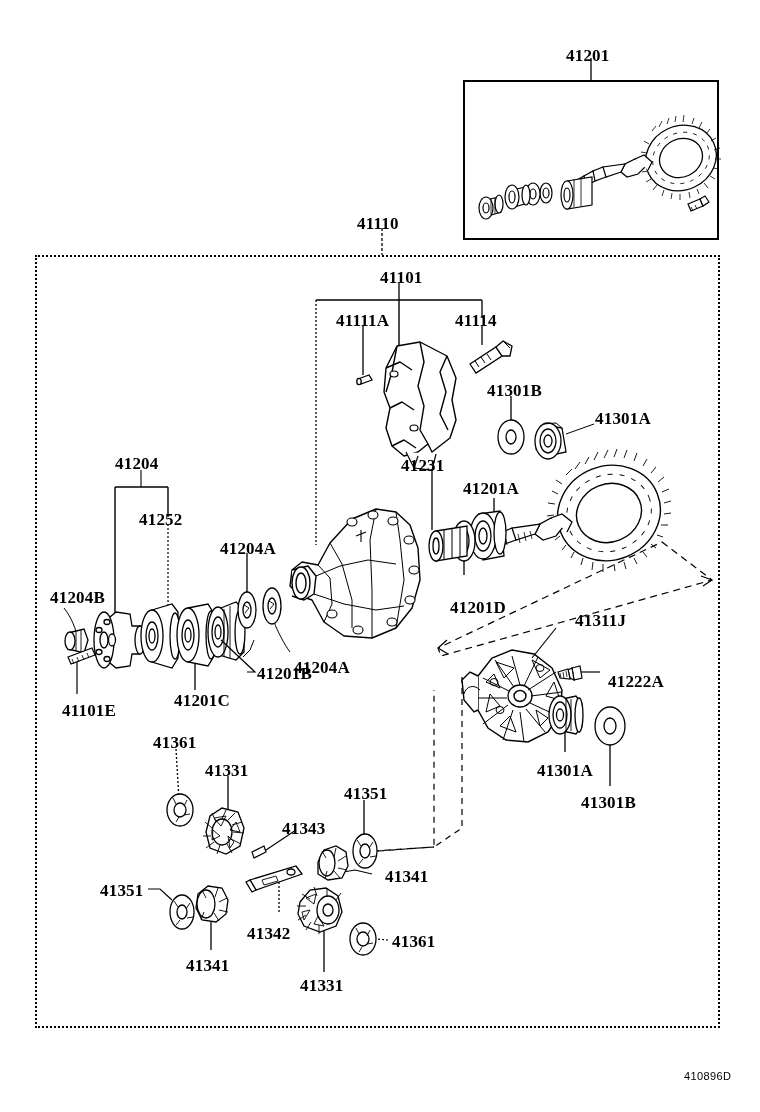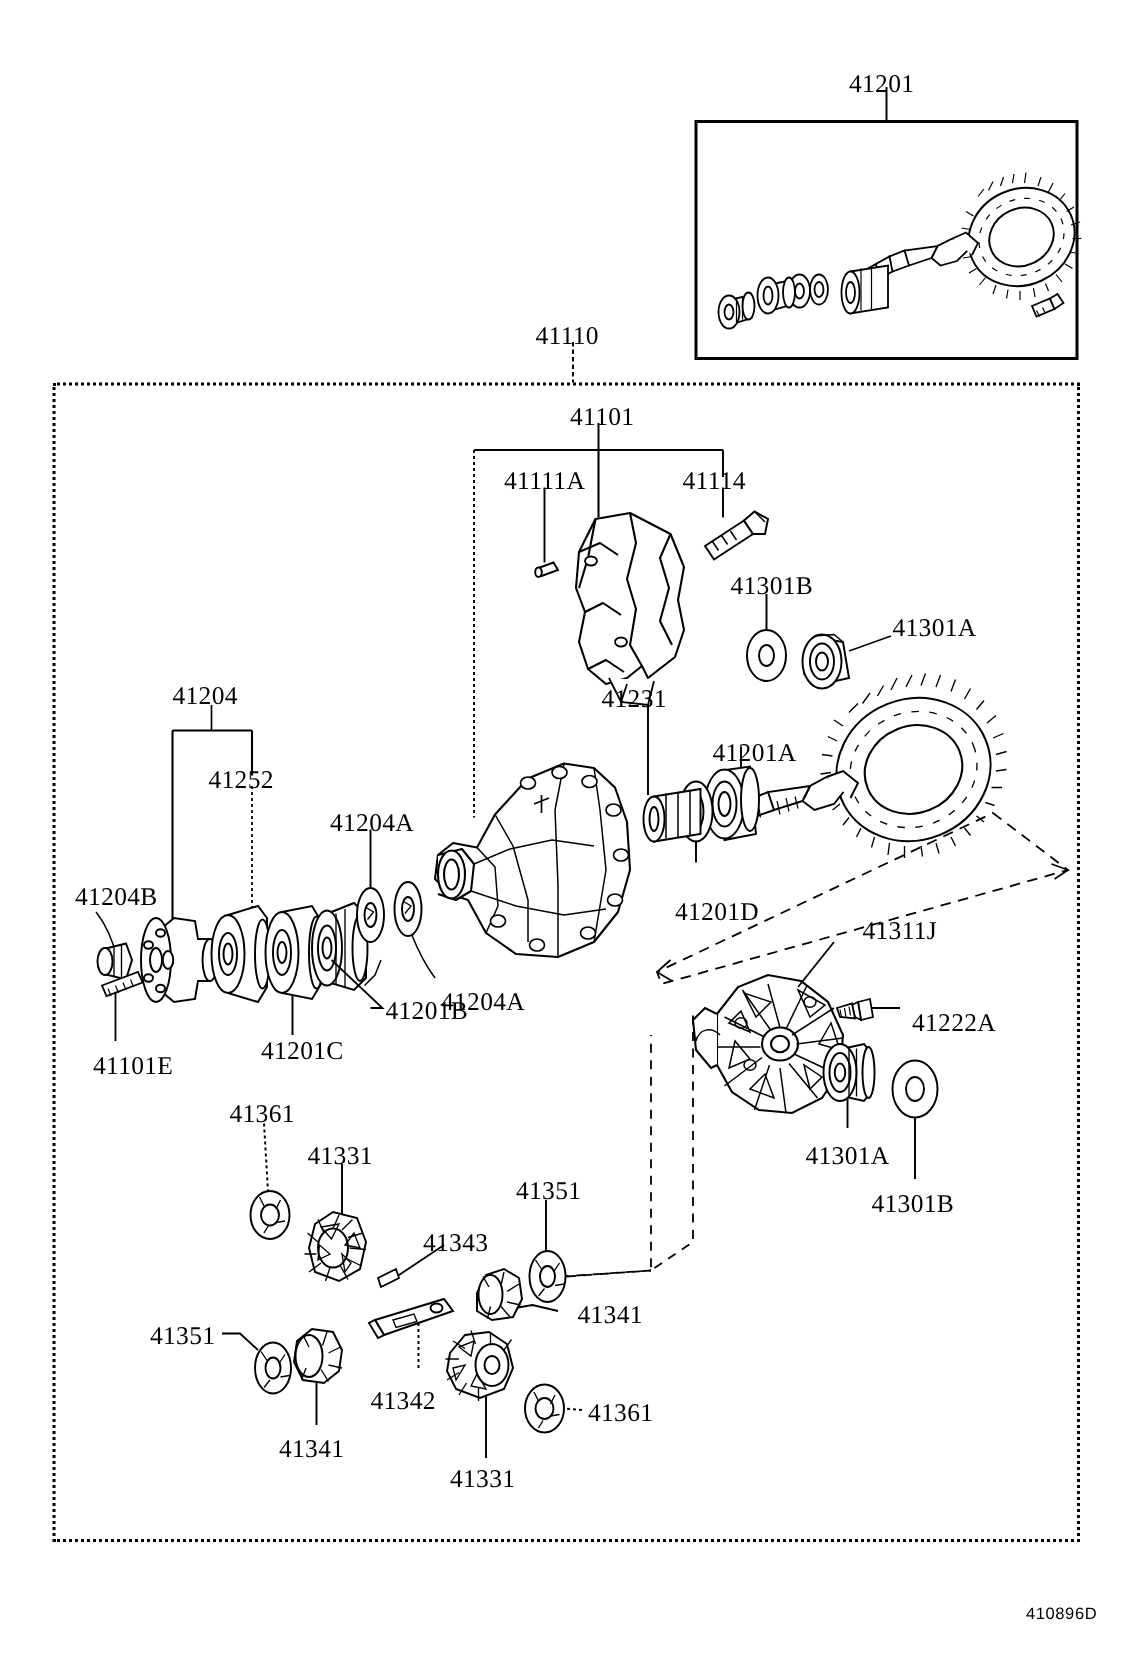--- a/index.html
+++ b/index.html
@@ -26,21 +26,21 @@
     position: absolute;
     left: 0; top: 0;
     width: 760px;
     height: 1112px;
     pointer-events: none;
   }
   .lbl {
     position: absolute;
     font-family: "Liberation Serif", "DejaVu Serif", serif;
     font-size: 17px;
-    font-weight: normal;
+    font-weight: bold;
     letter-spacing: 0.2px;
     white-space: nowrap;
     line-height: 1;
     color: #000;
   }
   .code {
     position: absolute;
     font-family: "Liberation Sans", sans-serif;
     font-size: 11px;
     font-weight: normal;
@@ -491,21 +491,21 @@
 
   <div class="lbl" style="left:566px; top:47px;">41201</div>
   <div class="lbl" style="left:357px; top:215px;text-align:center;">41110</div>
   <div class="lbl" style="left:380px; top:269px;">41101</div>
   <div class="lbl" style="left:336px; top:312px;">41111A</div>
   <div class="lbl" style="left:455px; top:312px;">41114</div>
   <div class="lbl" style="left:487px; top:382px;">41301B</div>
   <div class="lbl" style="left:595px; top:410px;">41301A</div>
   <div class="lbl" style="left:115px; top:455px;">41204</div>
   <div class="lbl" style="left:401px; top:457px;">41231</div>
-  <div class="lbl" style="left:463px; top:493px;margin-left:12px;">41201A</div>
+  <div class="lbl" style="left:463px; top:480px;">41201A</div>
   <div class="lbl" style="left:139px; top:511px;">41252</div>
   <div class="lbl" style="left:220px; top:540px;">41204A</div>
   <div class="lbl" style="left:450px; top:580px;margin-top:19px;">41201D</div>
   <div class="lbl" style="left:50px;  top:589px;">41204B</div>
   <div class="lbl" style="left:575px; top:612px;">41311J</div>
   <div class="lbl" style="left:294px; top:659px;">41204A</div>
   <div class="lbl" style="left:608px; top:673px;">41222A</div>
   <div class="lbl" style="left:257px; top:665px;">41201B</div>
   <div class="lbl" style="left:174px; top:692px;">41201C</div>
   <div class="lbl" style="left:62px;  top:702px;">41101E</div>

